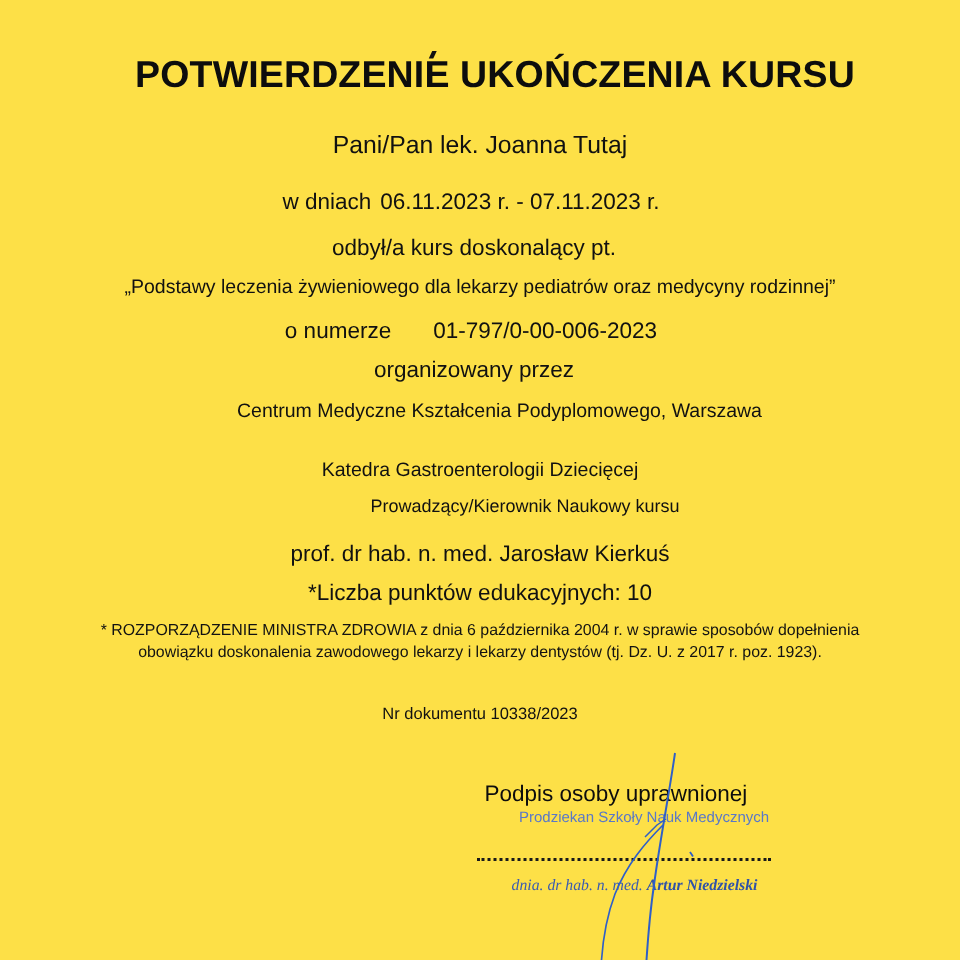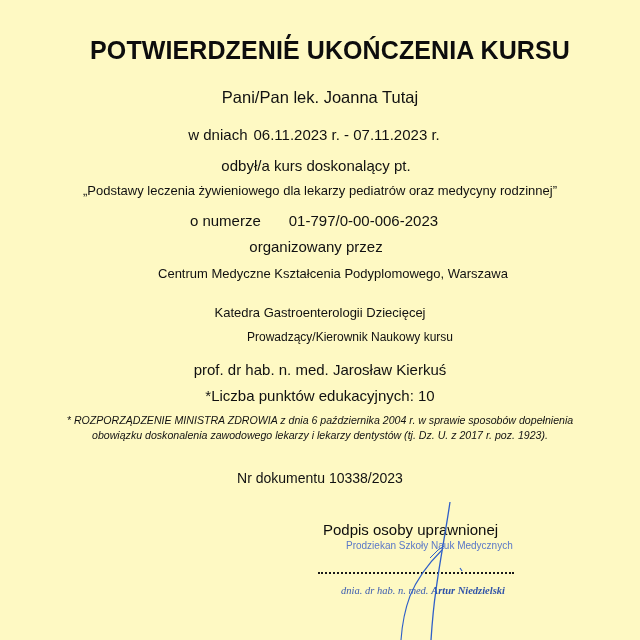--- a/index.html
+++ b/index.html
@@ -12,21 +12,21 @@
   }
   body {
     position: relative;
     font-family: "Liberation Sans", "DejaVu Sans", sans-serif;
     color: #111111;
   }
   .page {
     position: absolute;
     left: 0; top: 0;
     width: 640px; height: 640px;
-    background: #fef9c3;
+    background: #fde047;
   }
   .line {
     position: absolute;
     left: 0;
     width: 640px;
     text-align: center;
     white-space: nowrap;
   }
   .title {
     top: 36px;
@@ -50,26 +50,25 @@
   .org3 { top: 305px; left: 0px; }
   .lead-label { top: 330px; font-size: 12px; left: 0px; padding-left: 30px; }
   .lead-name { top: 361px; font-size: 15px; left: 0px; }
   .points { top: 387px; font-size: 15px; left: 0px; }
   .footnote {
     position: absolute;
     left: 56px;
     width: 528px;
     top: 413px;
     font-size: 10.6px;
-    font-style: italic;
     line-height: 15px;
     text-align: center;
     color: #121212;
   }
-  .docnr { top: 470px; font-size: 14px; left: 0px; }
+  .docnr { top: 470px; font-size: 11px; left: 0px; }
   .signature-label {
     position: absolute;
     left: 323px;
     top: 521px;
     font-size: 15px;
     color: #0d0d0d;
     white-space: nowrap;
   }
   .stamp {
     position: absolute;

